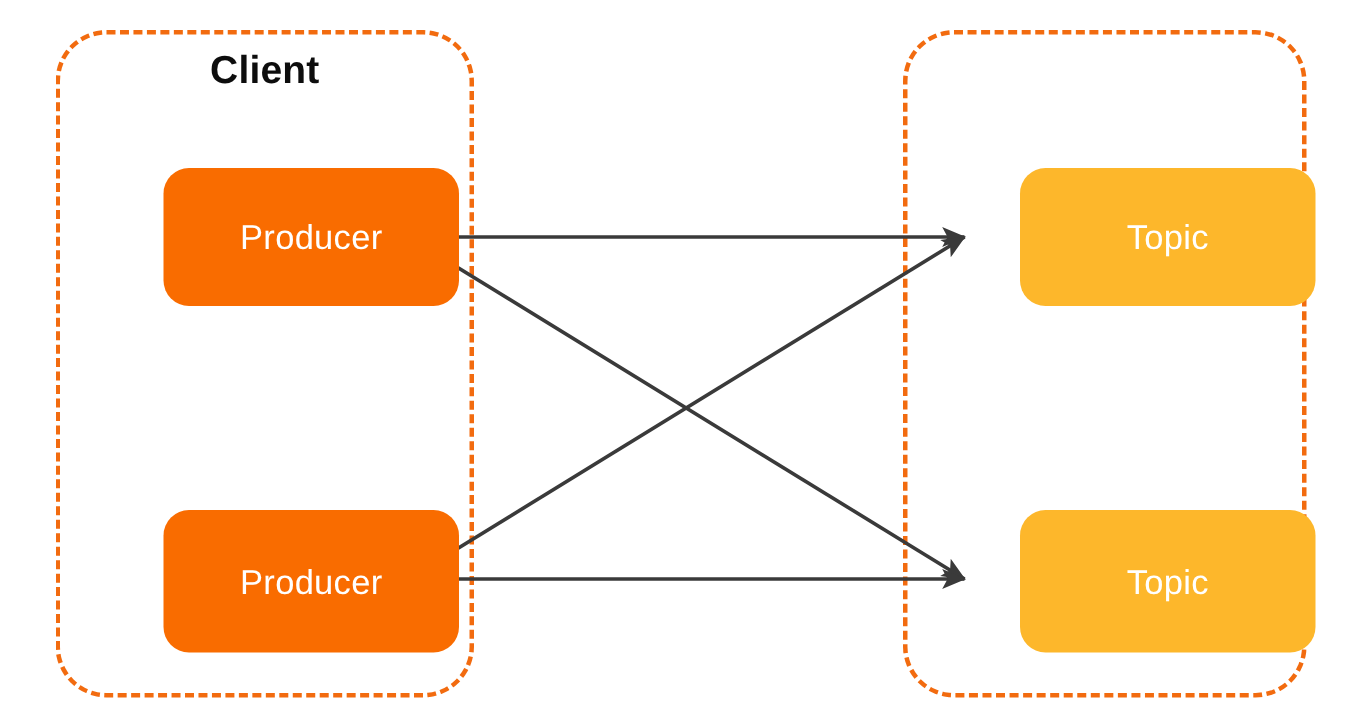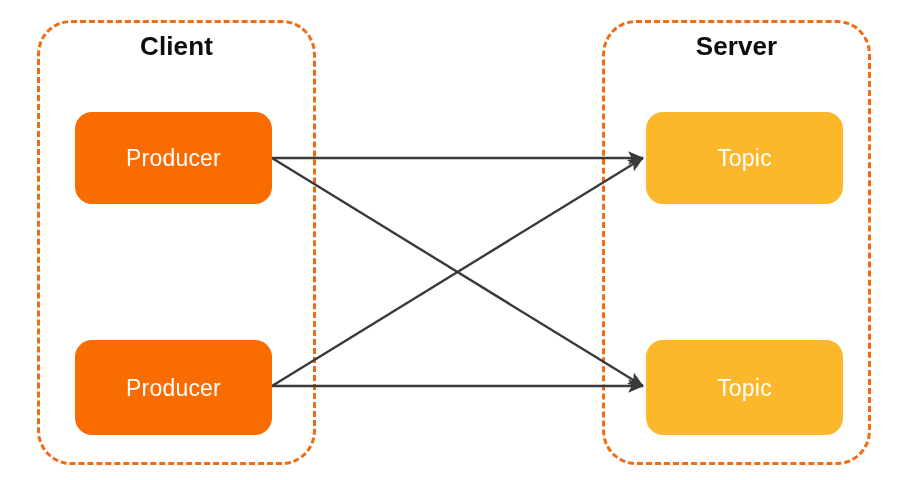--- a/index.html
+++ b/index.html
@@ -41,20 +41,21 @@
     white-space: nowrap;
   }
   
   .node {
     position: absolute;
     box-sizing: border-box;
     border-radius: 17px;
     display: flex;
     align-items: center;
     justify-content: center;
+    margin-left: 34px;
   }
   .node-label {
     color: #ffffff;
     font-size: 23px;
     line-height: 26px;
     font-weight: 400;
     letter-spacing: 0.2px;
     white-space: nowrap;
     user-select: none;
   }
@@ -75,21 +76,20 @@
 <body>
 
 <div id="canvas" style="width: 900px; height: 480px; background: rgb(255, 255, 255);">
 
   <div class="group" id="group-client" style="left: 37px; top: 20px; width: 279px; height: 445px; border-color: rgb(242, 107, 15);">
   </div>
   <div class="group-title" id="group-client-title" style="left: 37px; width: 279px; top: 31px; color: rgb(13, 13, 13);">Client</div>
 
   <div class="group" id="group-server" style="left: 602px; top: 20px; width: 269px; height: 445px; border-color: rgb(242, 107, 15);">
   </div>
-  <div class="group-title" id="group-server-title" style="left: 602px; width: 269px; top: 31px; color: rgb(13, 13, 13);">Server</div>
 
   <svg id="edge-layer" viewBox="0 0 900 480" xmlns="http://www.w3.org/2000/svg">
     <defs>
       <marker id="arrowhead" markerWidth="7" markerHeight="7" refX="6.2" refY="3.2" orient="auto" markerUnits="strokeWidth">
         <path d="M0,0.4 L6.6,3.2 L0,6.0 L1.5,3.2 Z" fill="#3a3a3a"></path>
       </marker>
     </defs>
     <g id="edges-group">
         <line x1="272" y1="158" x2="643" y2="158" stroke="#3a3a3a" stroke-width="2.4" marker-end="url(#arrowhead)" class="edge-line"></line>
         <line x1="272" y1="158" x2="643" y2="386" stroke="#3a3a3a" stroke-width="2.4" marker-end="url(#arrowhead)" class="edge-line"></line>

